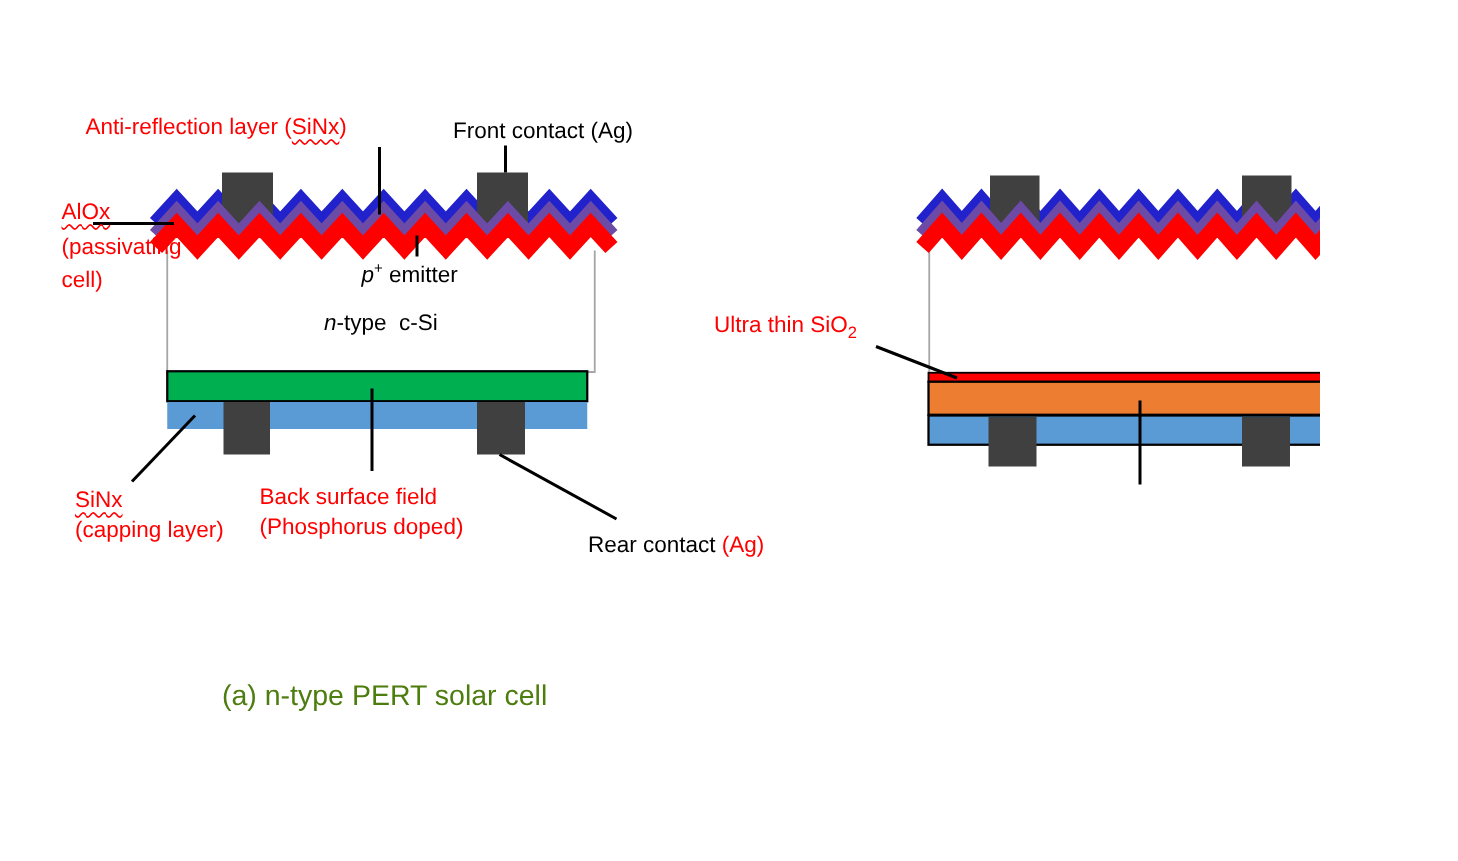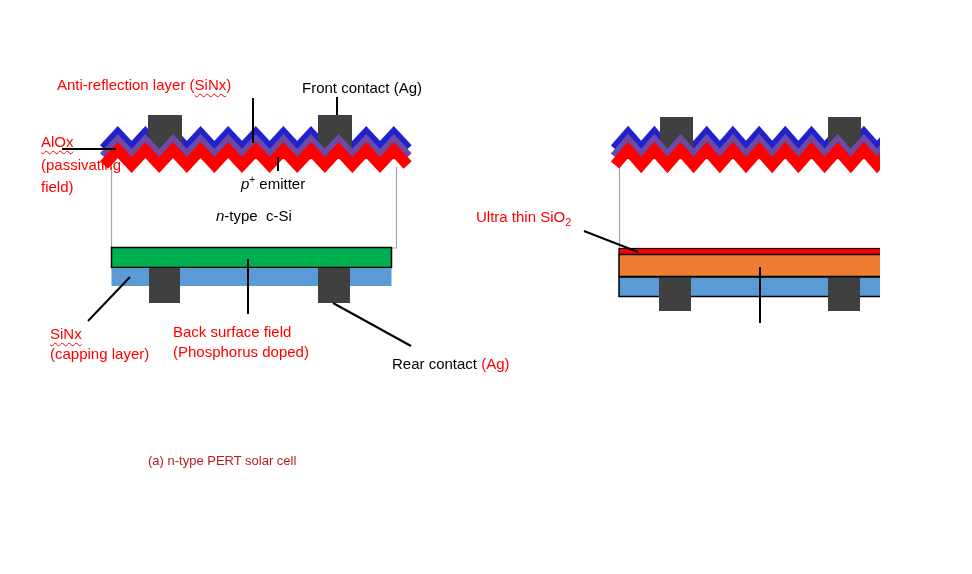--- a/index.html
+++ b/index.html
@@ -13,21 +13,21 @@
   .contact{fill:#404040;}
   .body-rect{fill:#ffffff;stroke:#A6A6A6;stroke-width:1.2;}
   .layer-green{fill:#00B050;stroke:#000;stroke-width:1.5;}
   .layer-lblue{fill:#5B9BD5;}
   .layer-lblue-b{fill:#5B9BD5;stroke:#000;stroke-width:1.5;}
   .layer-thinred{fill:#FF0000;stroke:#000;stroke-width:1.2;}
   .layer-orange{fill:#ED7D31;stroke:#000;stroke-width:1.5;}
   .ptr{stroke:#000;stroke-width:2;}
   .lbl{position:absolute;font-size:15px;line-height:1.25;color:#000;white-space:nowrap;}
   .red{color:#FF0000;}
-  .cap{font-size:13px;color:#b91c1c;}
+  .cap{font-size:19px;color:#4d7c0f;}
   .wavy{text-decoration-line:underline;text-decoration-style:wavy;
         text-decoration-color:#FF0000;text-decoration-thickness:1px;text-underline-offset:3px;}
   .lh-tall{line-height:1.5;}
   sup{font-size:10px;} sub{font-size:11px;}
   i{font-style:italic;}
 </style>
 </head>
 <body>
 
 <div class="canvas">
@@ -90,21 +90,21 @@
     </g>
   </svg>
 
   <div class="lbl red" style="left:57px;top:76px;"><span>Anti-reflection layer (</span><span class="wavy">SiNx</span><span>)</span></div>
 
   <div class="lbl" style="left:302px;top:79px;">Front contact (Ag)</div>
 
   <div class="lbl red lh-tall" style="left:8px;top:131px;margin-left:33px;">
     <div><span class="wavy">AlOx</span></div>
     <div>(passivating</div>
-    <div>field)</div>
+    <div>cell)</div>
   </div>
 
   <div class="lbl" style="left:241px;top:174px;"><i>p</i><sup>+</sup><span> emitter</span></div>
 
   <div class="lbl" style="left:216px;top:207px;"><i>n</i><span style="white-space:pre;">-type  c-Si</span></div>
 
   <div class="lbl red" style="left:50px;top:324px;line-height:1.35;">
     <div><span class="wavy">SiNx</span></div>
     <div>(capping layer)</div>
   </div>

